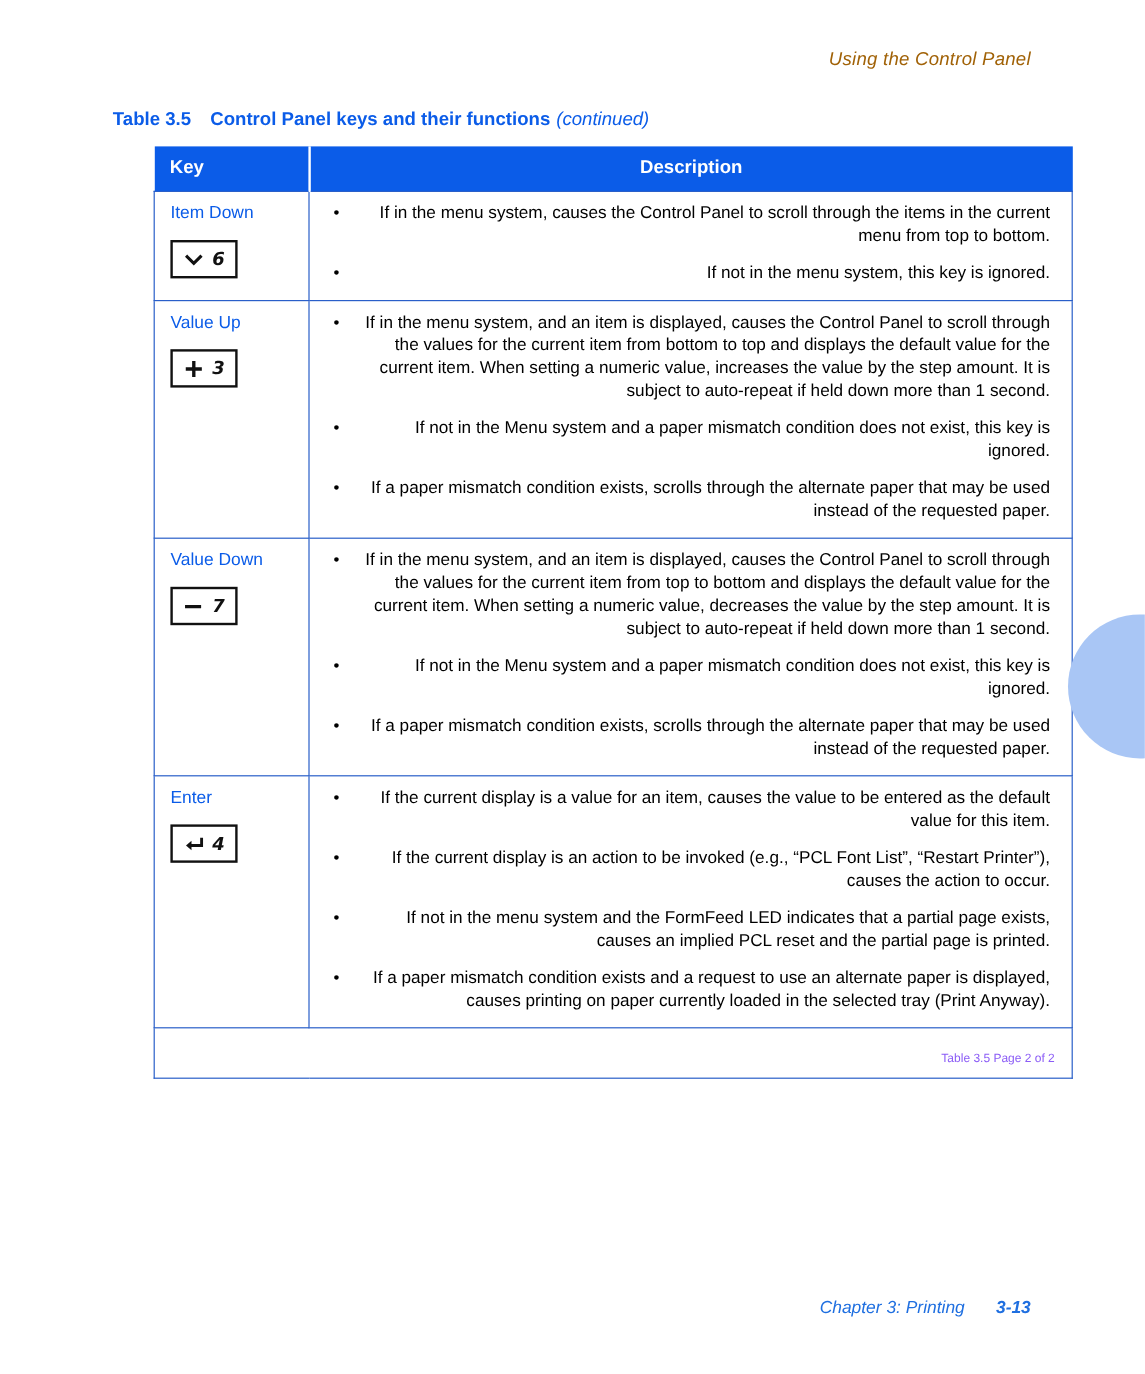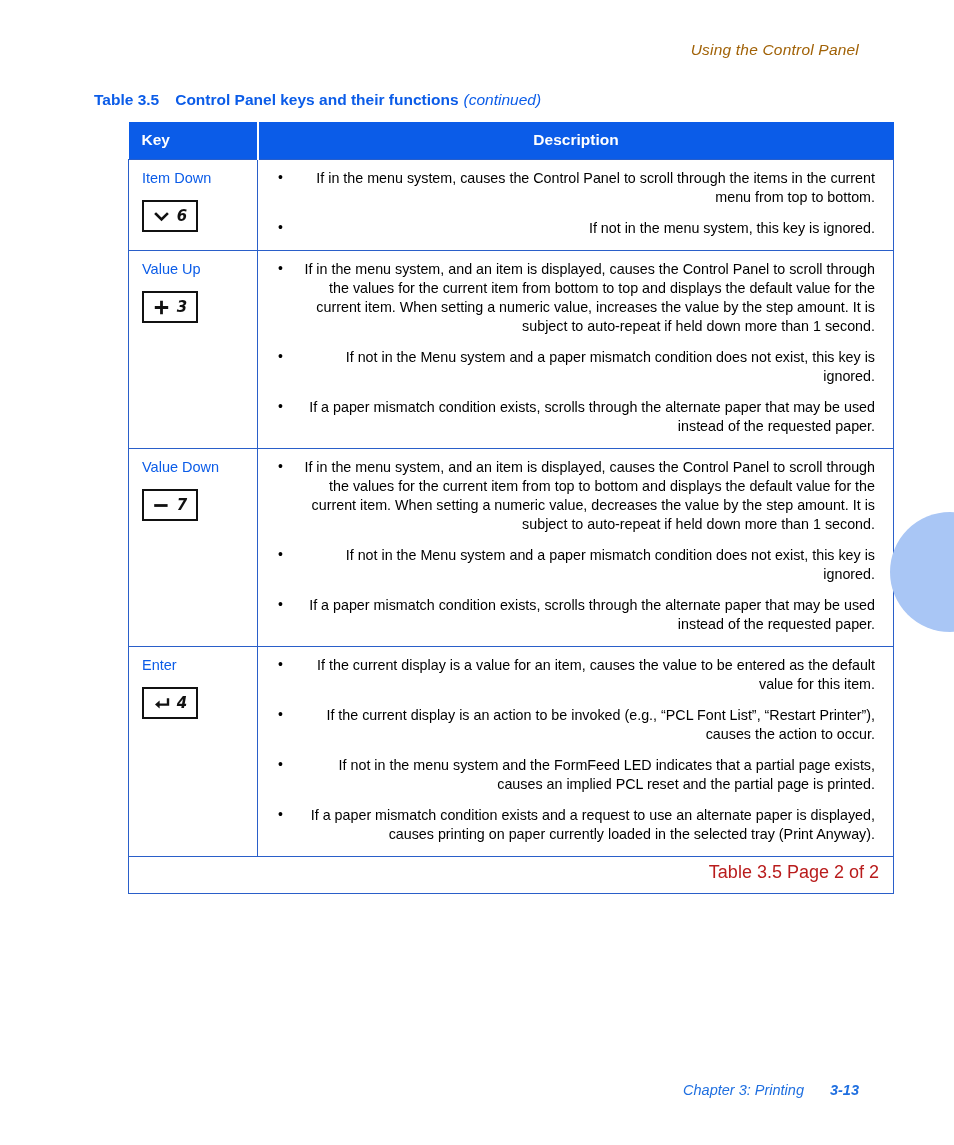--- a/index.html
+++ b/index.html
@@ -153,23 +153,23 @@
     left: 2px;
     top: -1px;
     font-size: 14px;
     color: #000000;
   }
 
   
   tr.table-footer-row td {
     border: 1px solid #2a5fc9;
     text-align: right;
-    padding: 5px 14px 10px 0;
-    font-size: 18px;
-    color: #b91c1c;
+    padding: 20px 14px 10px 0;
+    font-size: 10px;
+    color: #8b5cf6;
   }
 
   
   .thumb-tab {
     position: absolute;
     left: 890px;
     top: 512px;
     width: 120px;
     height: 120px;
     border-radius: 50%;

